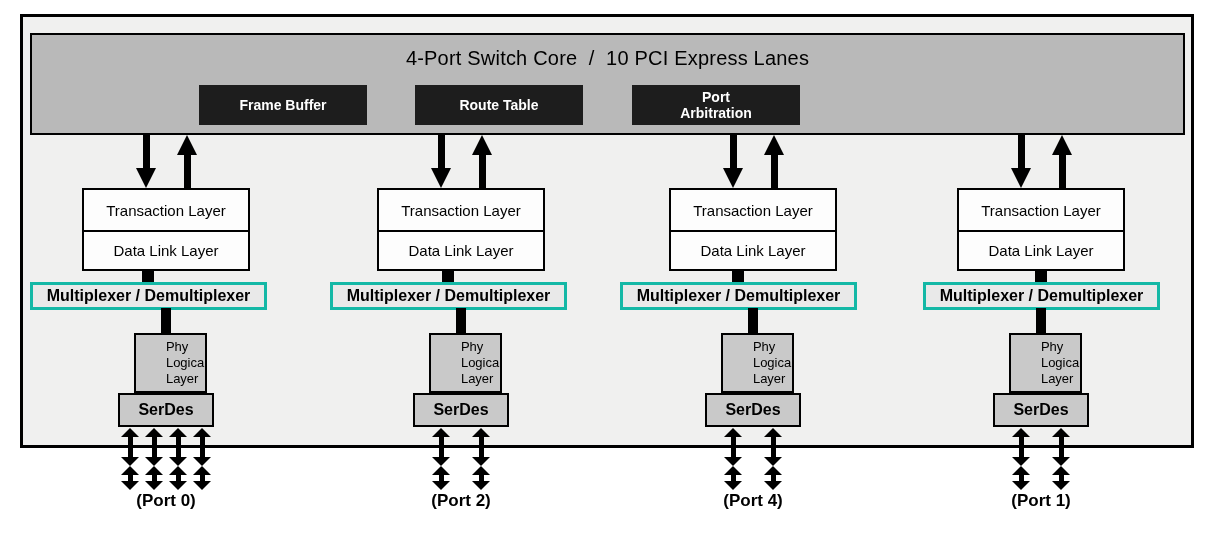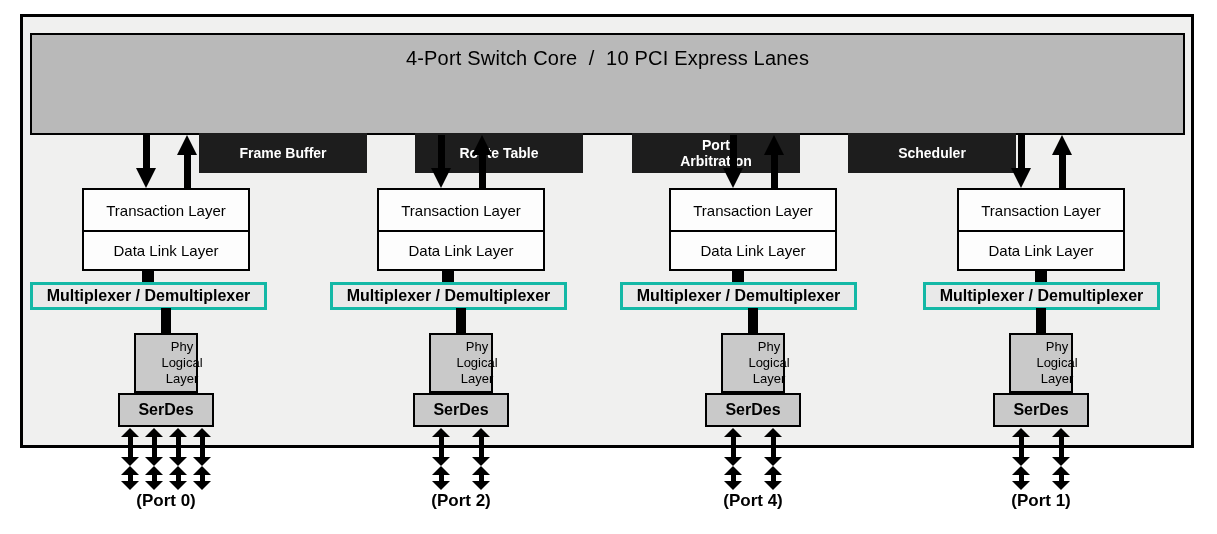--- a/index.html
+++ b/index.html
@@ -23,21 +23,21 @@
   }
   .core-title{
     left:30px;top:47px;width:1155px;text-align:center;
     font-size:20px;font-weight:400;white-space:pre;letter-spacing:.2px;
   }
   .module{
     top:85px;width:168px;height:40px;
     background:var(--module-fill,#1d1d1d);
     color:var(--module-text,#ffffff);
     display:flex;align-items:center;justify-content:center;text-align:center;
-    font-size:14px;font-weight:700;line-height:16px;white-space:pre-line;margin-top:48px;
+    font-size:14px;font-weight:700;line-height:16px;white-space:pre-line;
   }
   
   .varrow{width:20px;height:53px;display:flex;flex-direction:column;align-items:center;}
   .varrow .sh{width:7px;background:var(--arrow,#000);flex:1;}
   .varrow .head-dn{width:0;height:0;border-left:10px solid transparent;border-right:10px solid transparent;border-top:20px solid var(--arrow,#000);}
   .varrow .head-up{width:0;height:0;border-left:10px solid transparent;border-right:10px solid transparent;border-bottom:20px solid var(--arrow,#000);}
   
   .layerbox{
     top:188px;width:168px;height:83px;
     background:var(--layer-box-fill,#fdfdfd);
@@ -47,24 +47,24 @@
   .layerbox .cell + .cell{border-top:2px solid #000;height:39px;}
   .mux{
     top:282px;width:237px;height:28px;
     background:var(--mux-fill,#e9e9e9);
     border:3px solid #14b8a6;
     display:flex;align-items:center;justify-content:center;
     font-size:16px;font-weight:700;
   }
   .nub{background:var(--arrow,#000);}
   .phy{
-    top:333px;width:64px;height:60px;
+    top:333px;width:73px;height:60px;
     background:var(--phy-fill,#c9c9c9);
     border:2px solid #000;
-    display:flex;align-items:center;justify-content:center;text-align:center;
+    display:flex;align-items:center;justify-content:center;
     font-size:13px;line-height:16px;white-space:pre-line;padding-left:32px;
   }
   .serdes{
     top:393px;width:96px;height:34px;
     background:var(--serdes-fill,#c9c9c9);
     border:2px solid #000;
     display:flex;align-items:center;justify-content:center;
     font-size:16px;font-weight:700;
   }
   
@@ -84,21 +84,20 @@
 <div class="canvas">
 
   <div class="abs enclosure"></div>
 
   <div class="abs core"></div>
   <div class="abs core-title">4-Port Switch Core  /  10 PCI Express Lanes</div>
   <div class="abs module" style="left:199px">Frame Buffer</div>
   <div class="abs module" style="left:415px">Route Table</div>
   <div class="abs module" style="left:632px">Port
 Arbitration</div>
-  <div class="abs module" style="left:848px">Scheduler</div>
 
   <div class="abs varrow" style="left:136px;top:135px">
       <i class="sh"></i>
       <i class="head-dn"></i>
     </div>
   <div class="abs varrow" style="left:177px;top:135px">
       <i class="head-up"></i>
       <i class="sh"></i>
     </div>
   <div class="abs layerbox" style="left:82px">

